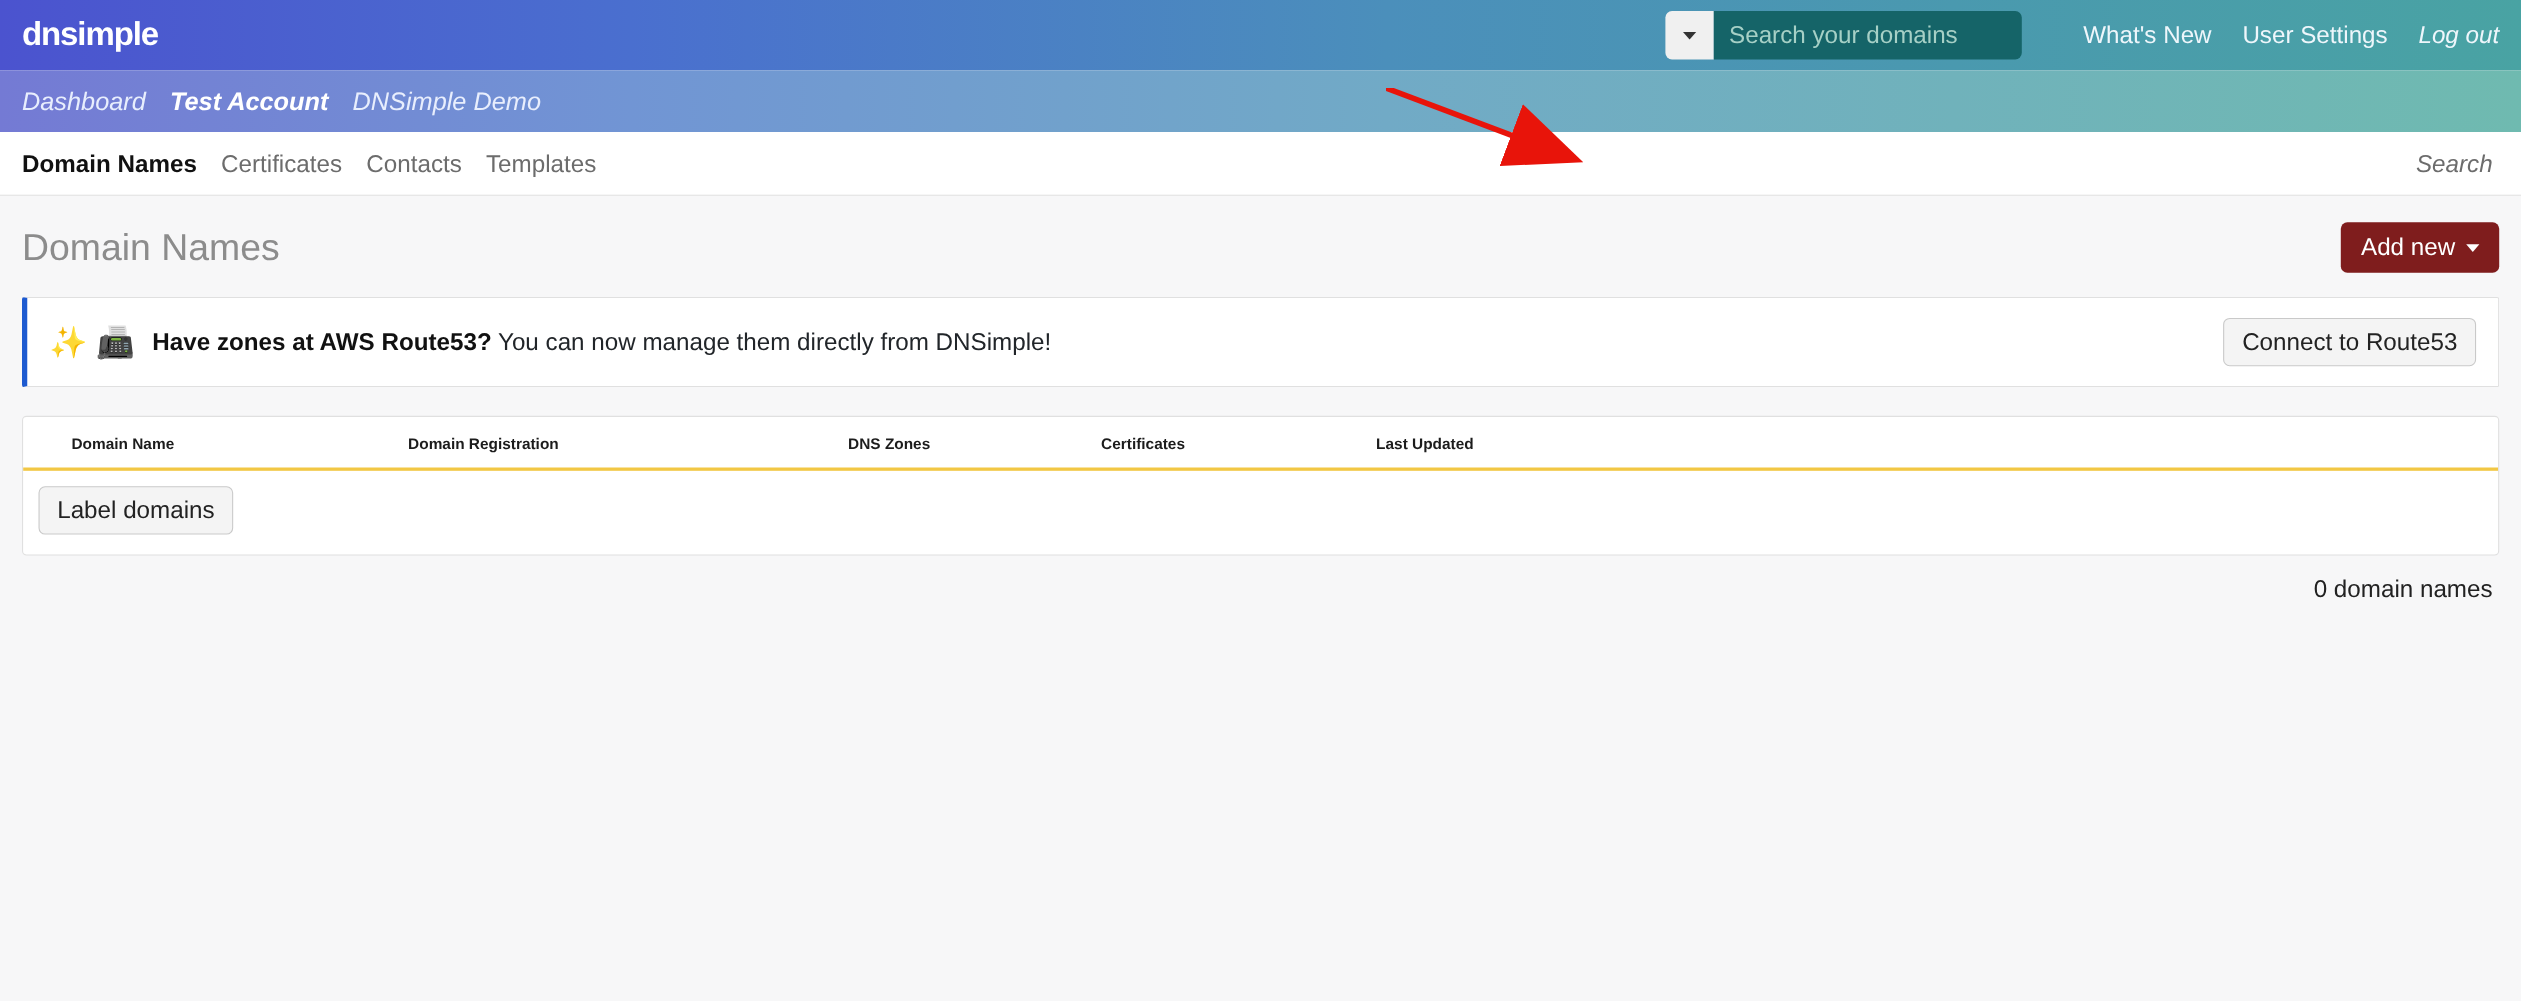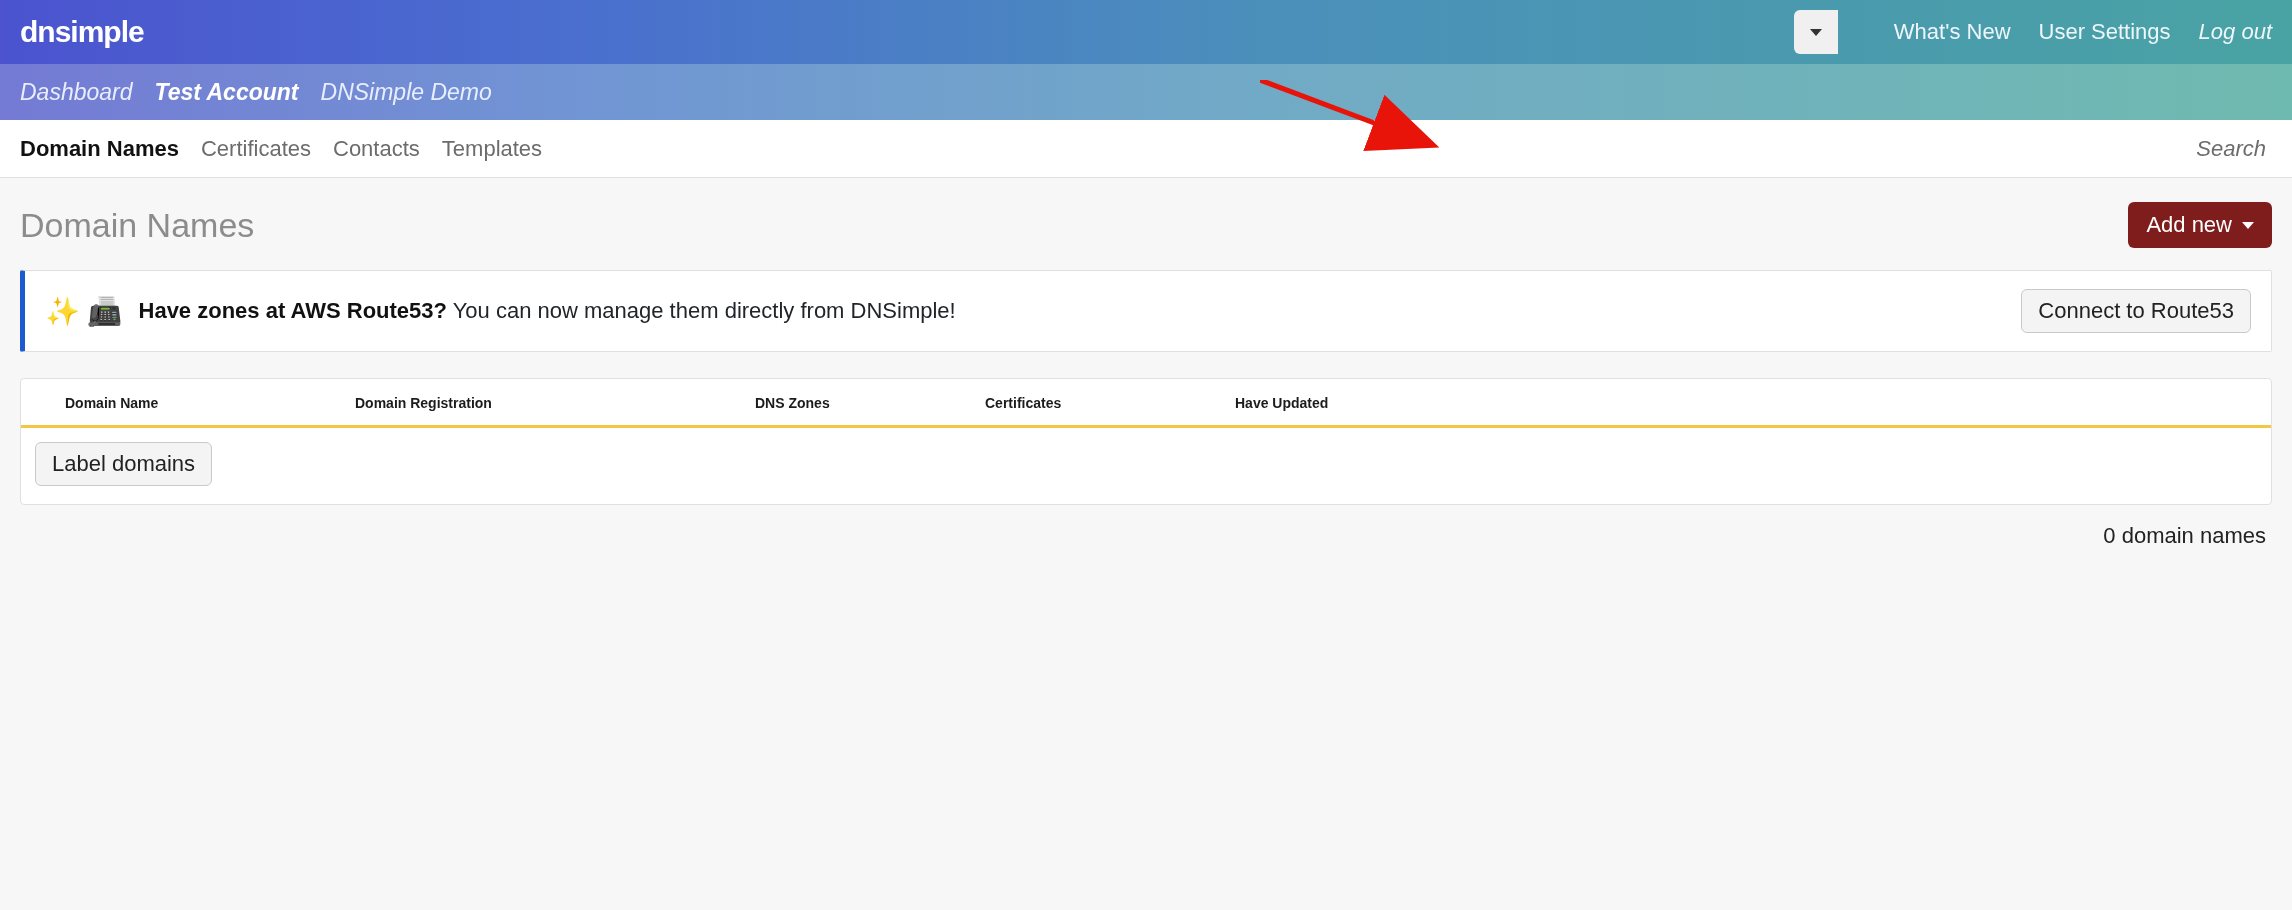--- a/index.html
+++ b/index.html
@@ -184,21 +184,21 @@
     display: flex;
     padding: 16px 24px 14px 44px;
     border-bottom: 3px solid #f2c744;
   }
   .table-head > div {
     font-weight: 700;
     font-size: 14px;
     color: #1c1c1c;
   }
   .col-1 { flex: 0 0 290px; }
-  .col-2 { flex: 0 0 400px; }
+  .col-2 { flex: 0 0 400px; margin-left: 16px; }
   .col-3 { flex: 0 0 230px; }
   .col-4 { flex: 0 0 250px; }
   .col-5 { flex: 1; }
   .table-footer {
     padding: 14px 14px 18px 14px;
   }
   .label-btn {
     background: #f4f4f4;
     border: 1px solid #c9c9c9;
     border-radius: 6px;
@@ -229,20 +229,21 @@
 </head>
 <body>
 
 <div class="topbar">
   <div class="logo">dnsimple</div>
   <div class="topbar-spacer"></div>
   <div class="search-wrap">
     <button class="search-caret-btn">
       <span class="caret-down"></span>
     </button>
+    <input class="search-input" type="text" placeholder="Search your domains" style="">
   </div>
   <a class="top-link">What's New</a>
   <a class="top-link">User Settings</a>
   <a class="top-link italic">Log out</a>
 </div>
 
 <div class="crumb-bar">
   <a class="crumb">Dashboard</a>
   <a class="crumb active">Test Account</a>
   <a class="crumb">DNSimple Demo</a>
@@ -283,21 +284,21 @@
     </span>
     <button class="banner-btn">Connect to Route53</button>
   </div>
 
   <div class="table-card">
     <div class="table-head">
       <div class="col-1">Domain Name</div>
       <div class="col-2">Domain Registration</div>
       <div class="col-3">DNS Zones</div>
       <div class="col-4">Certificates</div>
-      <div class="col-5">Have Updated</div>
+      <div class="col-5">Last Updated</div>
     </div>
     <div class="table-footer">
       <button class="label-btn">Label domains</button>
     </div>
   </div>
 
   <div class="count-line">0 domain names</div>
 </div>
 
 </body></html>

